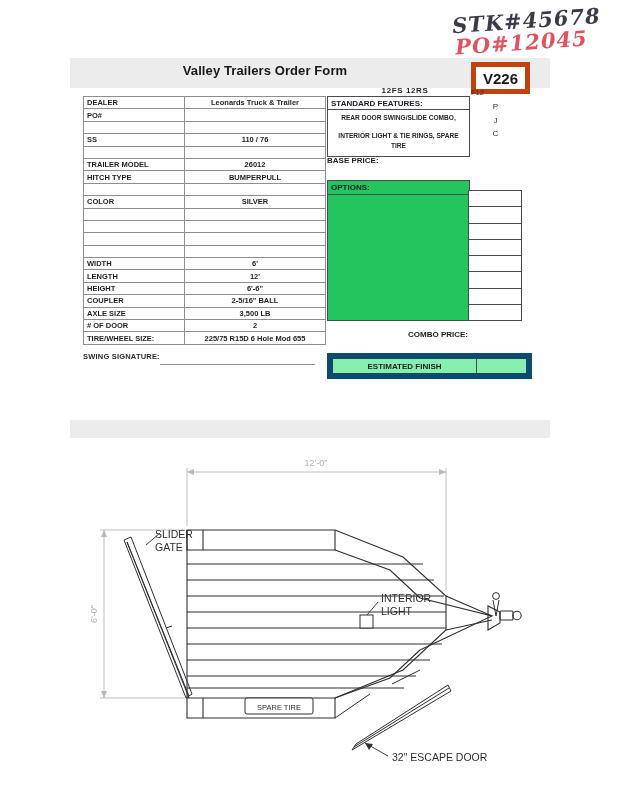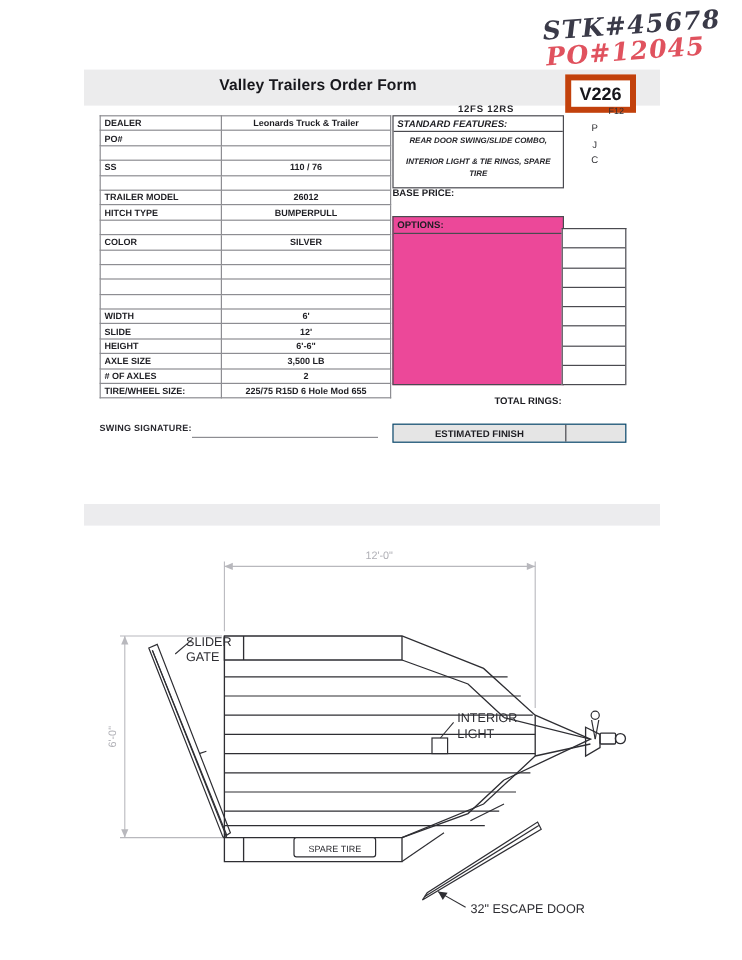--- a/index.html
+++ b/index.html
@@ -37,21 +37,21 @@
     text-align:center;font-size:13px;font-weight:bold;color:#17171c;
     letter-spacing:.1px;
   }
   .model-box{
     position:absolute;left:471px;top:62px;width:49px;height:22px;
     border:5px solid #c2410c;
     display:flex;align-items:center;justify-content:center;
     font-size:15px;font-weight:bold;color:#17171c;background:#fff;
   }
   .code-f12{
-    position:absolute;left:471px;top:88px;width:49px;text-align:right;
+    position:absolute;left:471px;top:88px;width:49px;text-align:left;
     font-size:7.5px;color:#2f2f33;
   }
   .codes{position:absolute;left:471px;top:100px;width:49px;text-align:center;}
   .codes div{font-size:8px;color:#2f2f33;line-height:13.5px;}
 
   .fs-codes{
     position:absolute;left:330px;top:86px;width:150px;text-align:center;
     font-size:8px;font-weight:bold;color:#26262b;letter-spacing:.6px;
   }
 
@@ -67,62 +67,62 @@
     font-size:7.5px;font-weight:bold;color:#1e1e23;
     line-height:11px;
   }
   td.lbl{width:94px;text-align:left;}
   td.val{width:134px;text-align:center;}
   tr.blank td{color:transparent;}
 
   
   .std-box{
     position:absolute;left:327px;top:96px;width:141px;
-    border:1px solid #4a4a50;background:#fff;font-style:italic;
+    border:1px solid #4a4a50;background:#fff;
   }
   .std-head{
     border-bottom:1px solid #4a4a50;
     font-size:8px;font-weight:bold;color:#1e1e23;
     padding:1.5px 3px;
   }
   .std-body{
     padding:3px 5px 4px;
     font-size:6.6px;font-weight:bold;color:#26262b;
     text-align:center;line-height:10.5px;
   }
   .std-body p{margin:0 0 7px;}
   .std-body p:last-child{margin-bottom:0;}
   .base-price{
     position:absolute;left:327px;top:156px;width:141px;
     text-align:left;font-size:8px;font-weight:bold;color:#1e1e23;
   }
 
   .opt-box{
     position:absolute;left:327px;top:180px;width:141px;height:139px;
-    border:1px solid #4a4a50;background:#ec4899;
+    border:1px solid #4a4a50;background:#22c55e;
   }
   .opt-head{
     border-bottom:1px solid #4a4a50;
     font-size:8px;font-weight:bold;color:#1e1e23;
     padding:1.5px 3px;height:10px;
   }
   .opt-price-col{
     position:absolute;left:468px;top:190px;width:52px;
     border:1px solid #4a4a50;border-bottom:none;background:#fff;
   }
   .opt-price-col div{
     height:15.3px;border-bottom:1px solid #4a4a50;
   }
   .total-price{
     position:absolute;left:327px;top:330px;width:141px;
     text-align:right;font-size:8px;font-weight:bold;color:#1e1e23;
   }
   .est-row{
     position:absolute;left:327px;top:353px;width:193px;height:14px;
-    border:1px solid #0c4a6e;display:flex;background:#e5e5e5;
+    border:6px solid #0c4a6e;display:flex;background:#86efac;
   }
   .est-lbl{
     flex:1;display:flex;align-items:center;justify-content:center;
     font-size:8px;font-weight:bold;color:#1e1e23;
     border-right:1px solid #4a4a50;
   }
   .est-val{width:49px;}
 
   .dealer-sig{
     position:absolute;left:83px;top:352px;
@@ -215,33 +215,37 @@
         </tr>
         <tr class="blank">
           <td class="lbl"></td>
           <td class="val"></td>
         </tr>
         <tr>
           <td class="lbl">WIDTH</td>
           <td class="val">6'</td>
         </tr>
         <tr>
-          <td class="lbl">SLIDE</td>
+          <td class="lbl">LENGTH</td>
           <td class="val">12'</td>
         </tr>
         <tr>
           <td class="lbl">HEIGHT</td>
           <td class="val">6'-6"</td>
         </tr>
         <tr>
+          <td class="lbl">COUPLER</td>
+          <td class="val">2-5/16" BALL</td>
+        </tr>
+        <tr>
           <td class="lbl">AXLE SIZE</td>
           <td class="val">3,500 LB</td>
         </tr>
         <tr>
-          <td class="lbl"># OF AXLES</td>
+          <td class="lbl"># OF DOOR</td>
           <td class="val">2</td>
         </tr>
         <tr>
           <td class="lbl">TIRE/WHEEL SIZE:</td>
           <td class="val">225/75 R15D 6 Hole Mod 655</td>
         </tr>
       </tbody>
   </table>
 
   <div class="std-box">
@@ -260,21 +264,21 @@
       <div></div>
       <div></div>
       <div></div>
       <div></div>
       <div></div>
       <div></div>
       <div></div>
       <div></div>
     </div>
 
-  <div class="total-price">TOTAL RINGS:</div>
+  <div class="total-price">COMBO PRICE:</div>
 
   <div class="est-row">
     <div class="est-lbl">ESTIMATED FINISH</div>
     <div class="est-val"></div>
   </div>
 
   <div class="dealer-sig">SWING SIGNATURE:</div>
   <div class="sig-line"></div>
   <div class="sheet-foot"></div>
 

